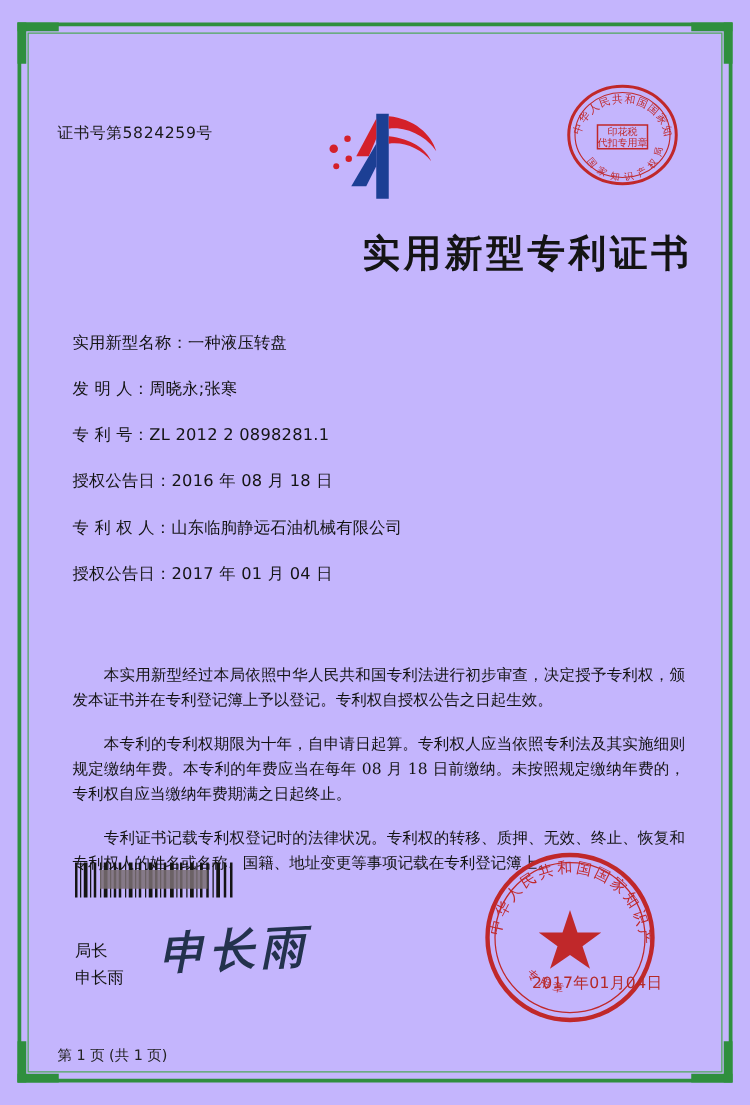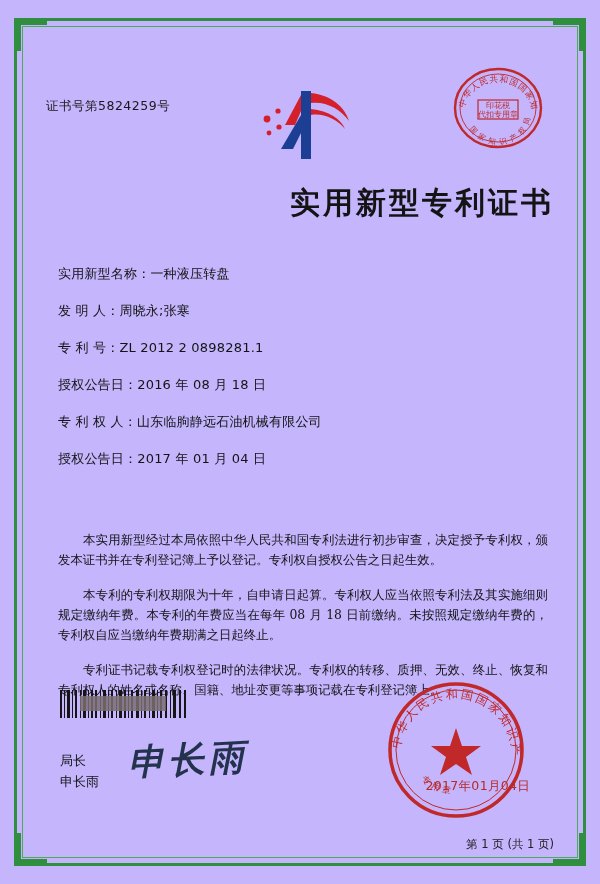--- a/index.html
+++ b/index.html
@@ -204,21 +204,21 @@
     font-size: 12.5px;
     color: #b52a28;
     letter-spacing: 0.3px;
   }
 
   .page-footer {
     position: absolute;
     left: 0;
     right: 0;
     bottom: -14px;
-    text-align: right;
+    text-align: left;
     font-family: "DejaVu Sans", sans-serif;
     font-size: 11.5px;
     color: #222;
   }
 </style>
 </head>
 <body>
 
 <div class="certificate">
 

